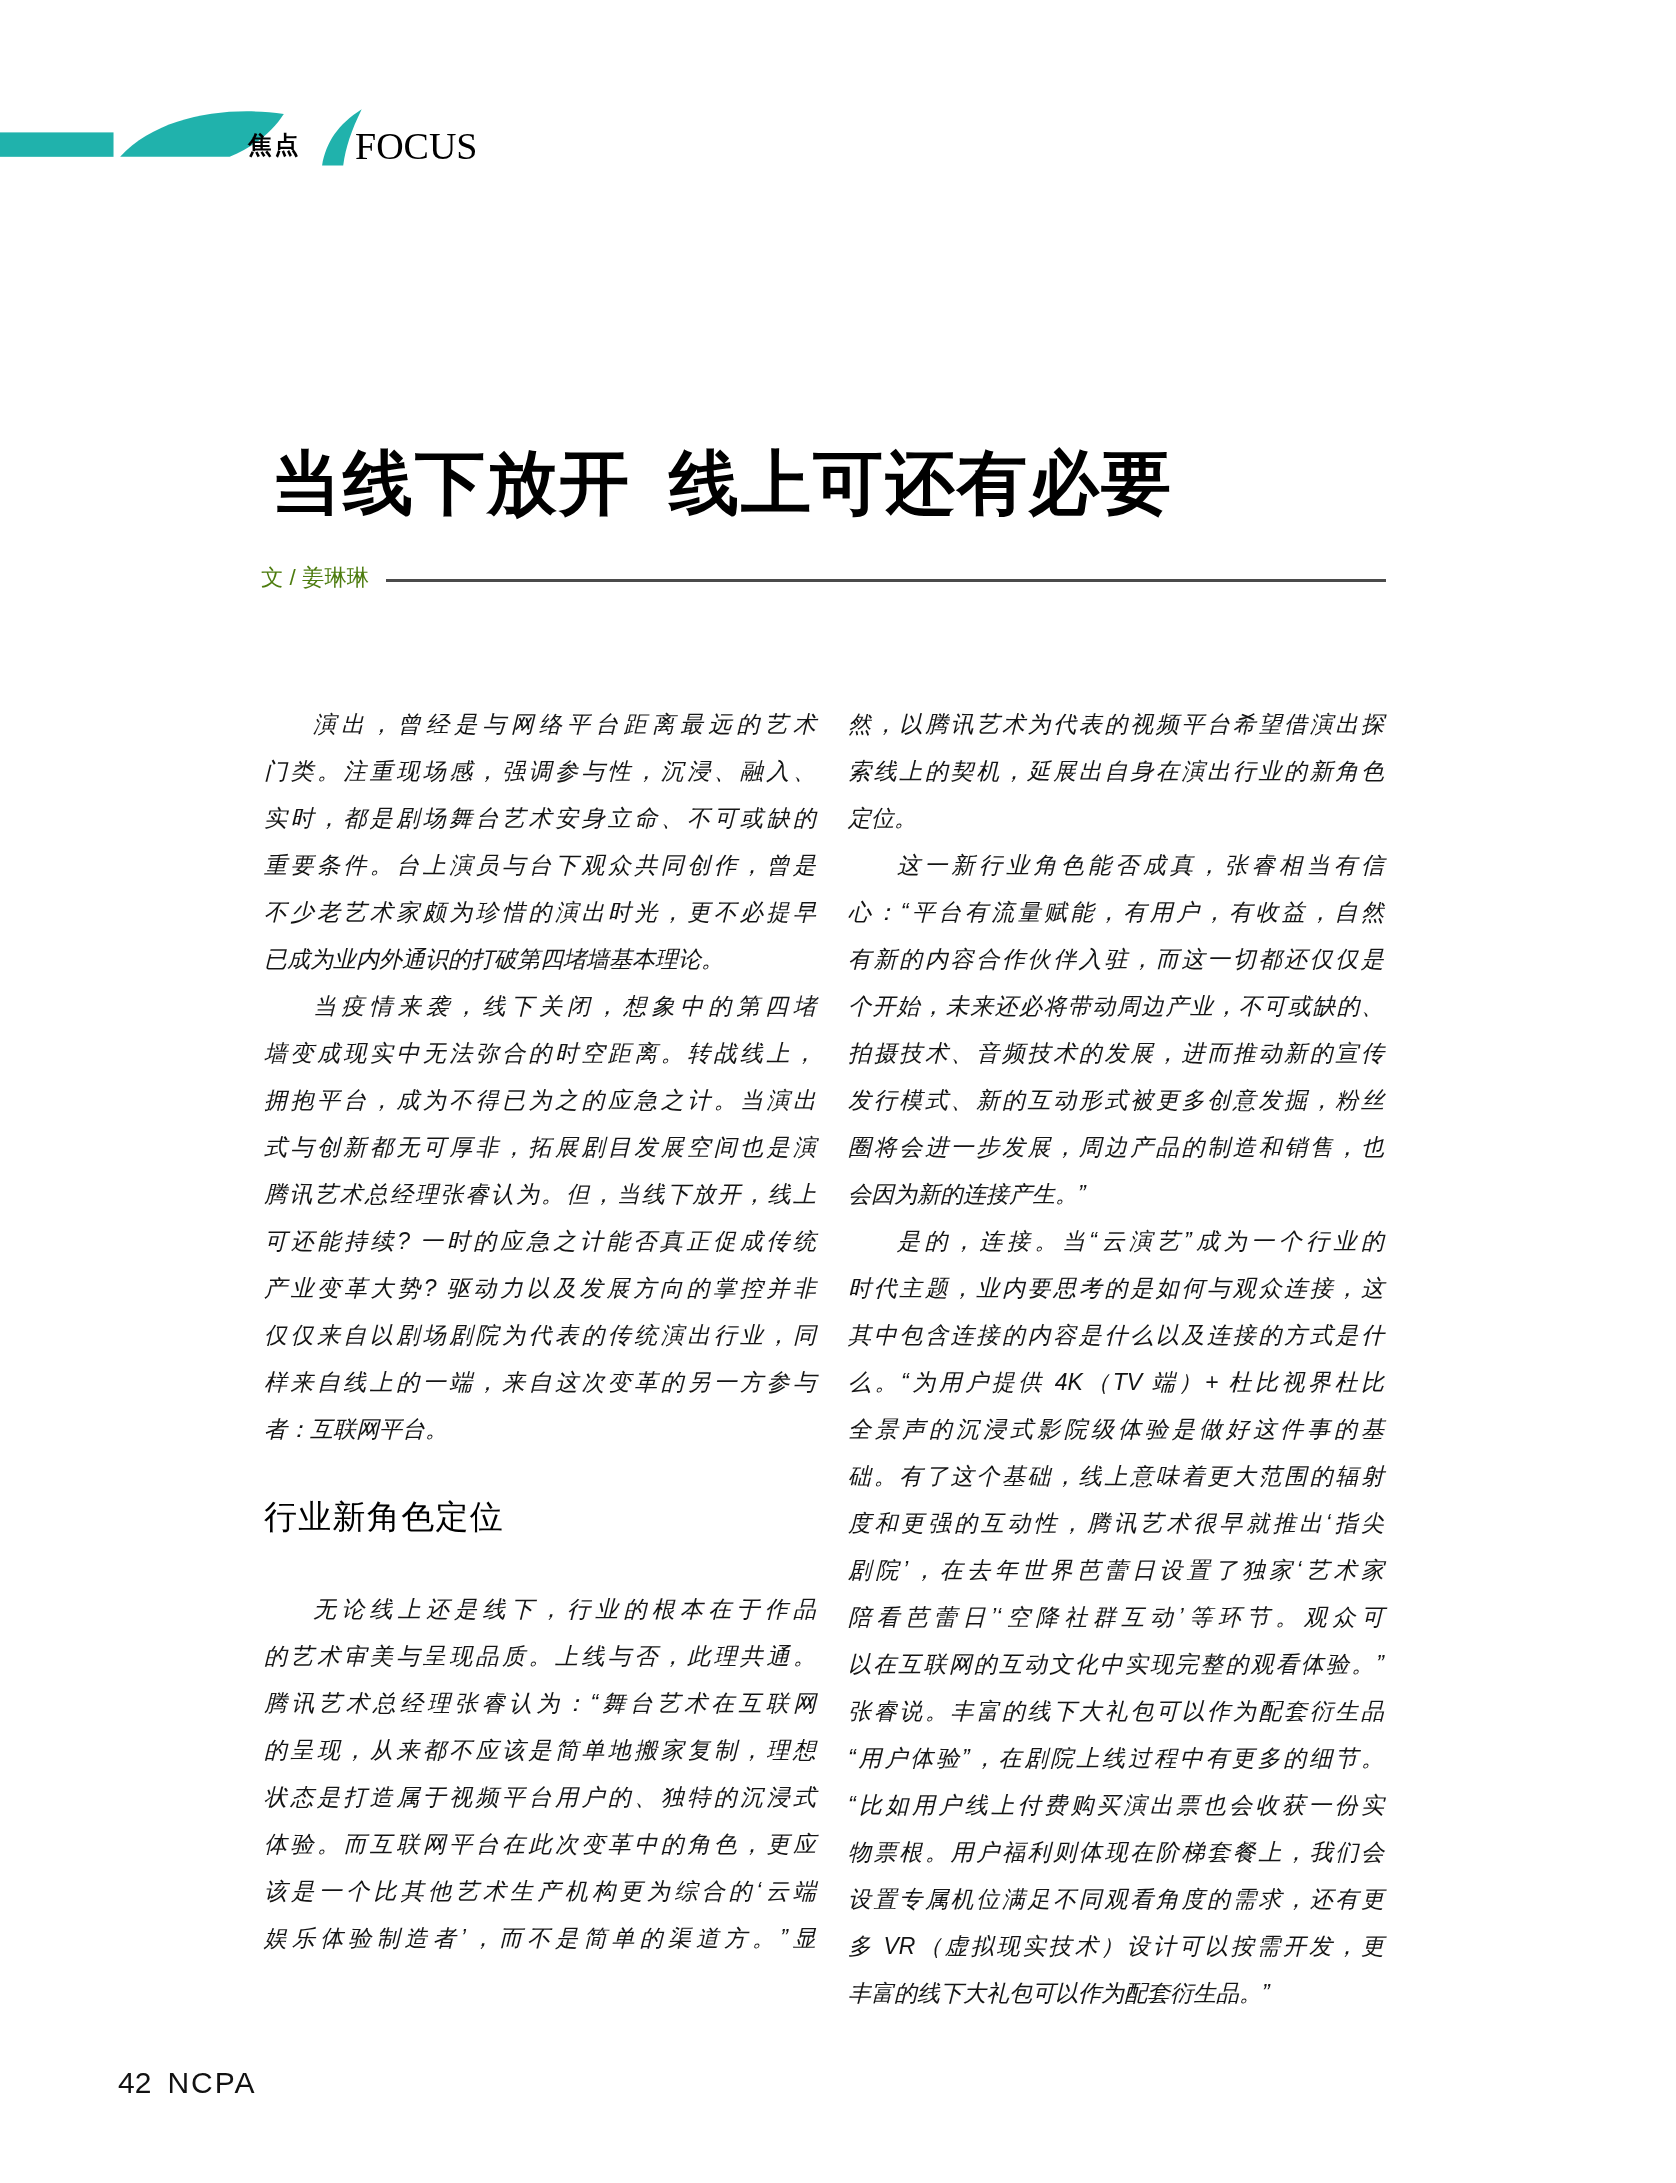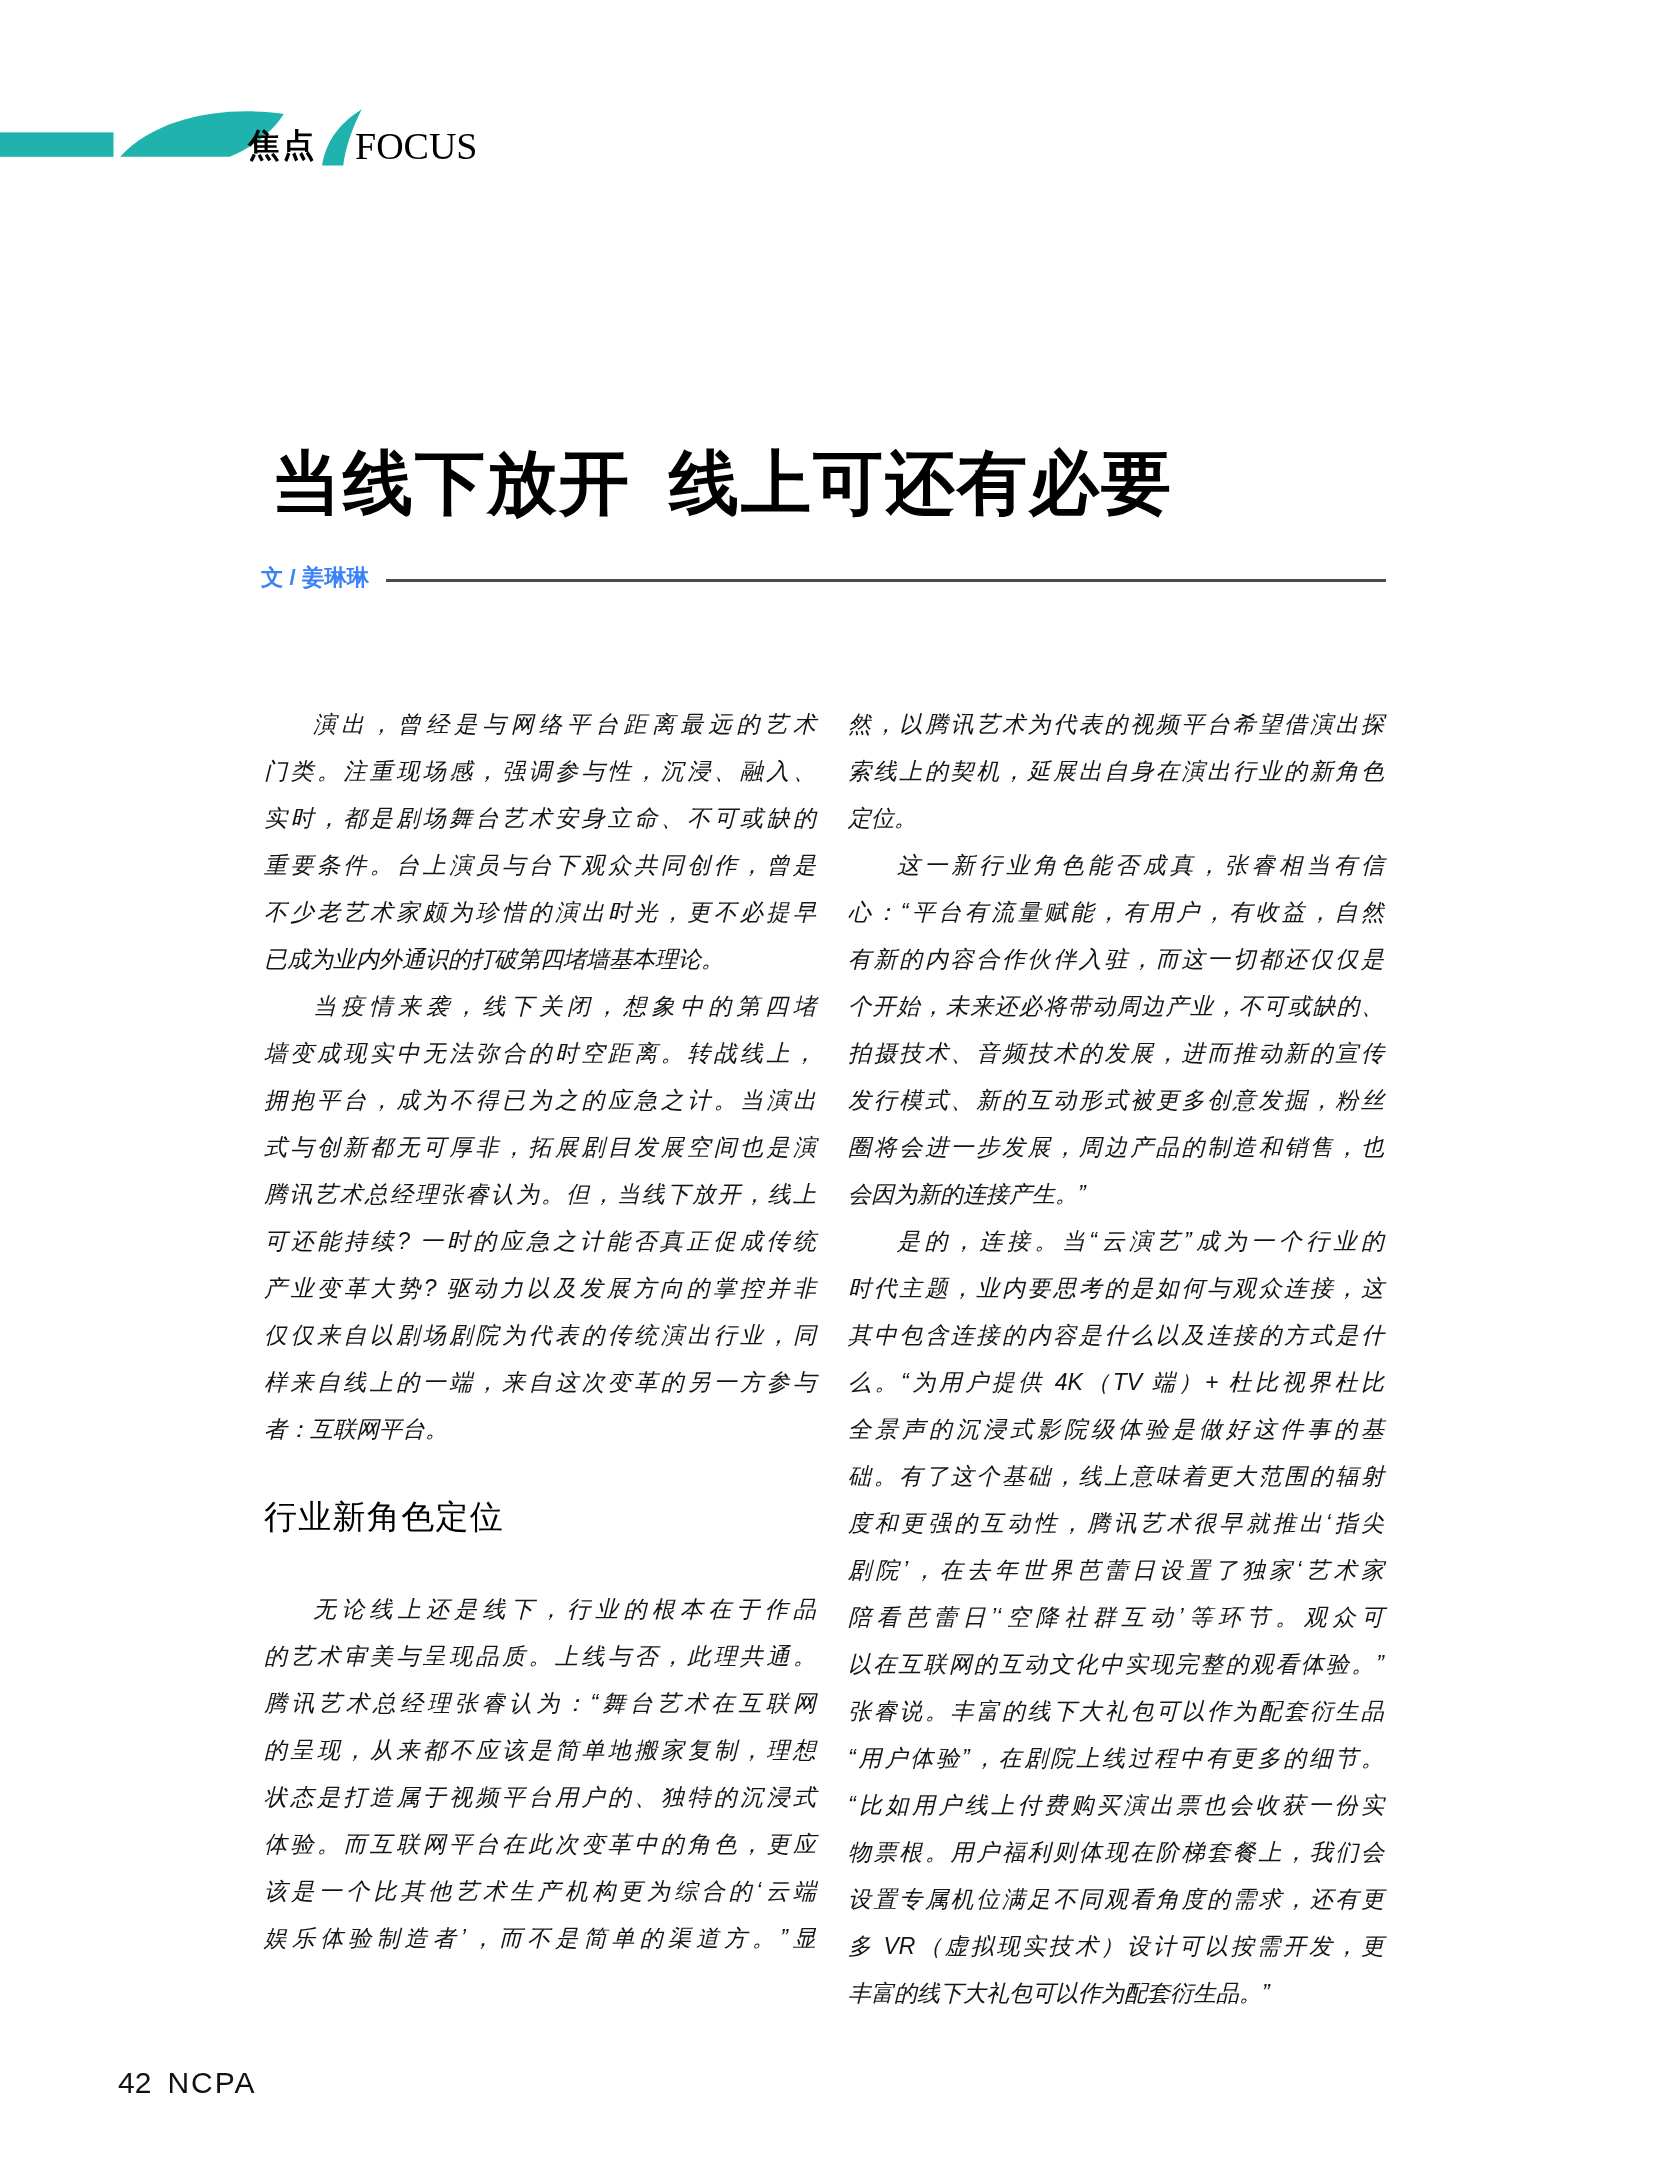--- a/index.html
+++ b/index.html
@@ -8,38 +8,38 @@
     width:1676px; height:2183px;
     background:#ffffff;
     font-family:"Liberation Sans","DejaVu Sans",sans-serif;
     color:#141414;
     overflow:hidden;
   }
   
   #logo-svg { position:absolute; left:0; top:106px; width:462px; height:66px; }
   .logo-cn {
     position:absolute; left:248px; top:128px;
-    font-size:32px; font-weight:bold; letter-spacing:2.6px; color:#000;
+    font-size:24px; font-weight:bold; letter-spacing:2.6px; color:#000;
     line-height:34px; white-space:nowrap;
   }
   .logo-en {
     position:absolute; left:355px; top:127px;
     font-family:"Liberation Serif","DejaVu Serif",serif;
     font-size:38px; color:#000; line-height:38px; white-space:nowrap;
   }
   
   .article-title {
     position:absolute; left:271px; top:391px;
     font-family:"Liberation Serif","DejaVu Serif",serif;
     font-size:70px; line-height:91px; color:#000;
     letter-spacing:2px; word-spacing:18.5px; white-space:nowrap;
   }
   .byline {
     position:absolute; left:261px; top:565px;
-    font-size:22.4px; line-height:26.4px; color:#3b82f6; white-space:nowrap;font-weight:bold;
+    font-size:22.4px; line-height:26.4px; color:#4d7c0f; white-space:nowrap;
   }
   .byline-rule {
     position:absolute; left:386px; top:579px;
     width:1000px; height:2.6px; background:#4b4b4b;
   }
   
   .col { position:absolute; top:701px; }
   #col-left  { left:264px;  width:552px; }
   #col-right { left:848px; width:536px; }
   .line {

